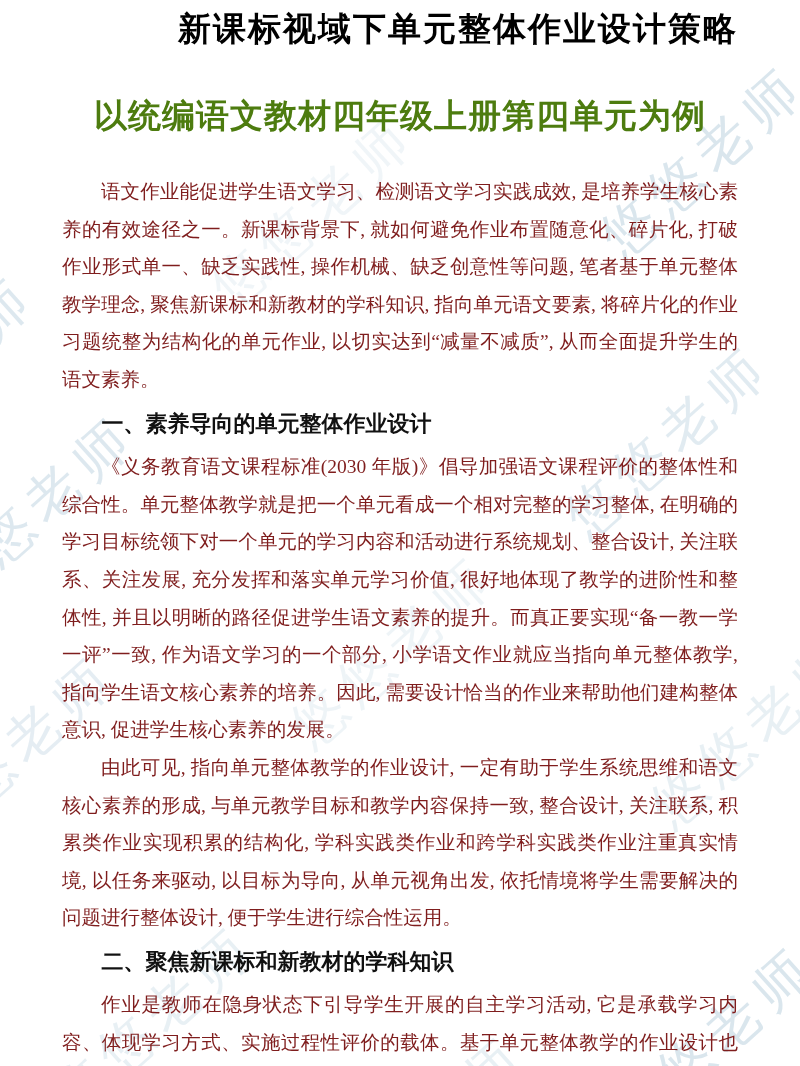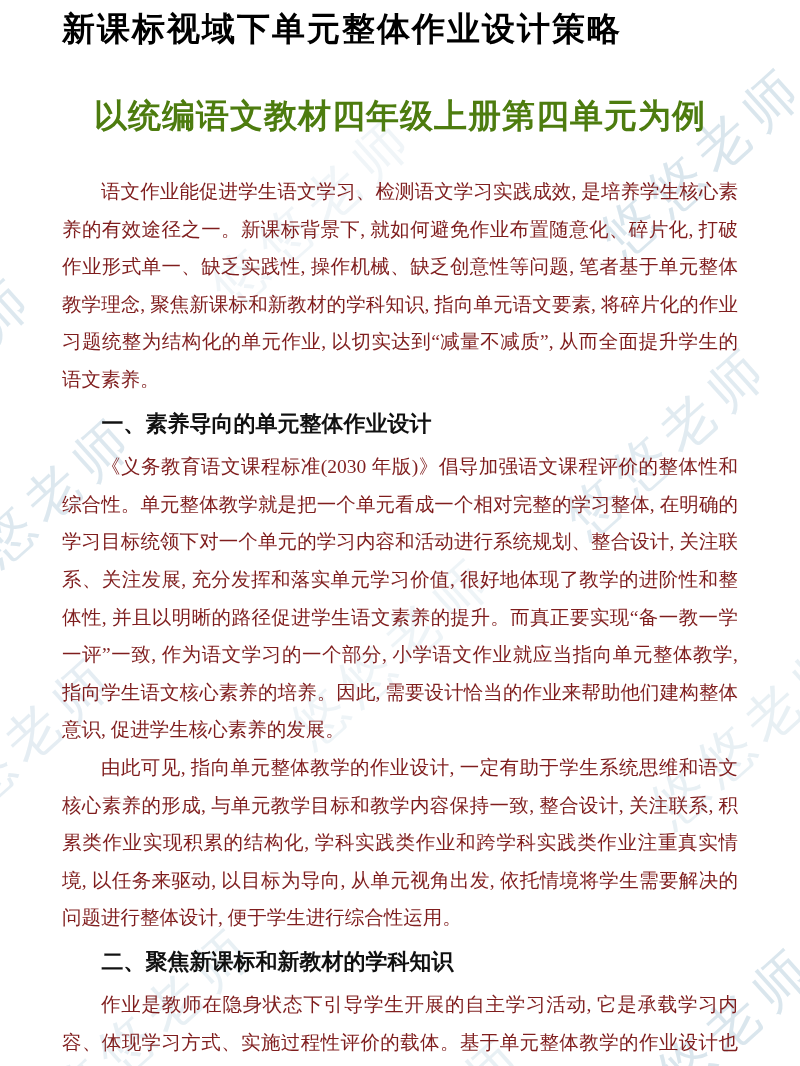--- a/index.html
+++ b/index.html
@@ -48,21 +48,21 @@
     position: absolute;
     inset: 0;
     padding: 8px 62px 0 62px;
     z-index: 2;
   }
   .title {
     margin: 0;
     font-size: 33px;
     line-height: 43px;
     font-weight: bold;
-    text-align: left;
+    text-align: right;
     letter-spacing: 2px;
     color: #000000;
   }
   .subtitle {
     margin: 44px 0 0 0;
     font-size: 33px;
     line-height: 43px;
     font-weight: bold;
     text-align: center;
     letter-spacing: 1px;

